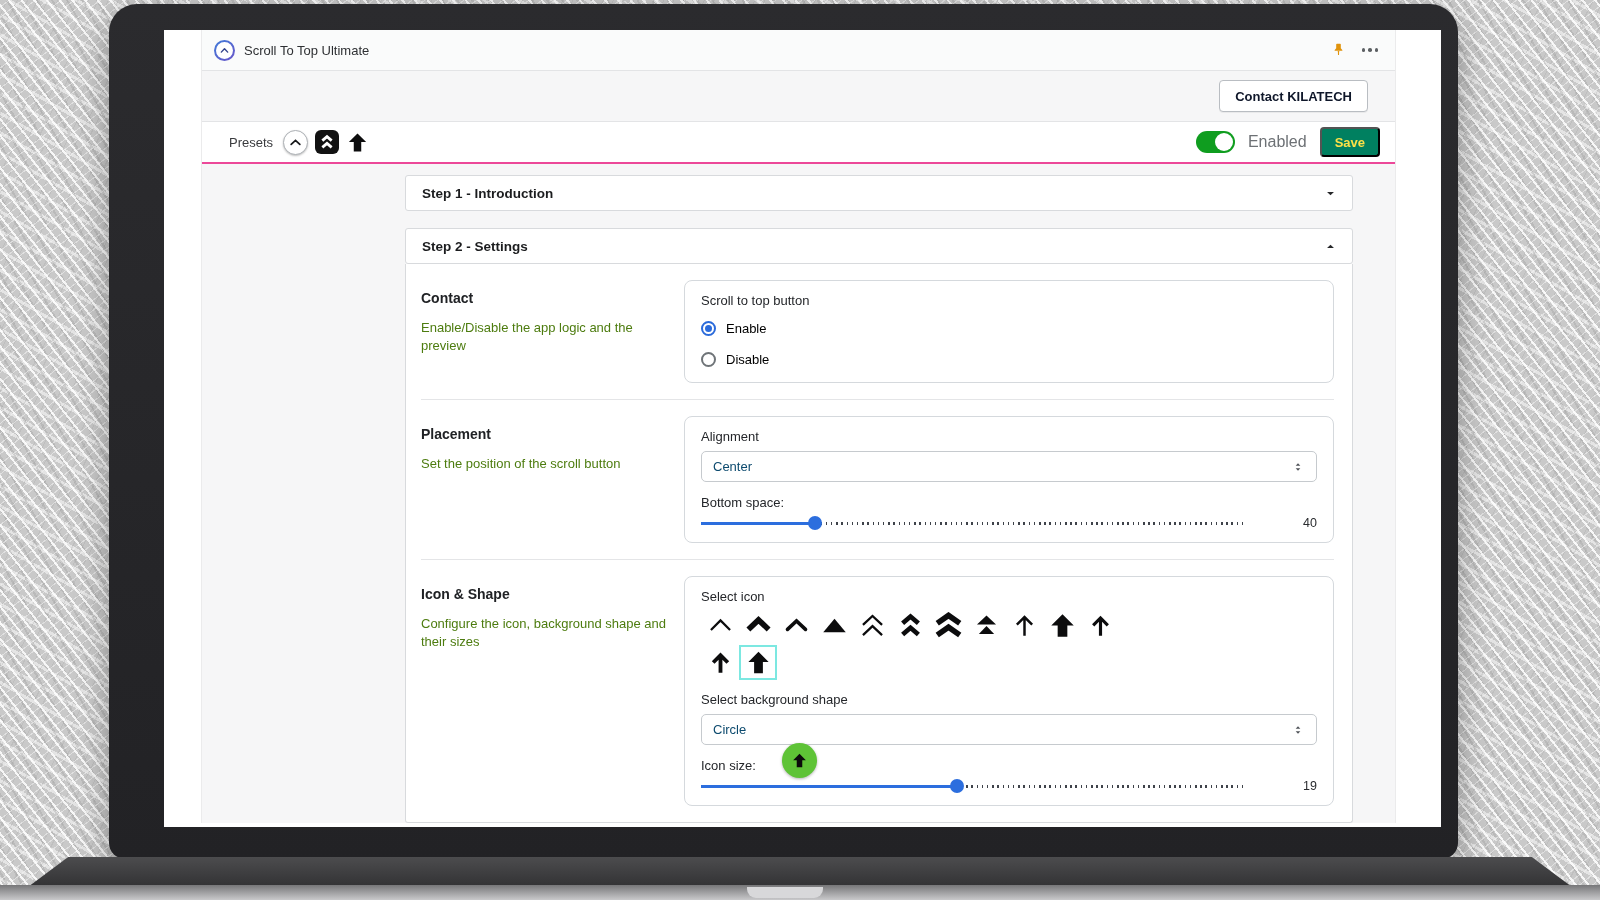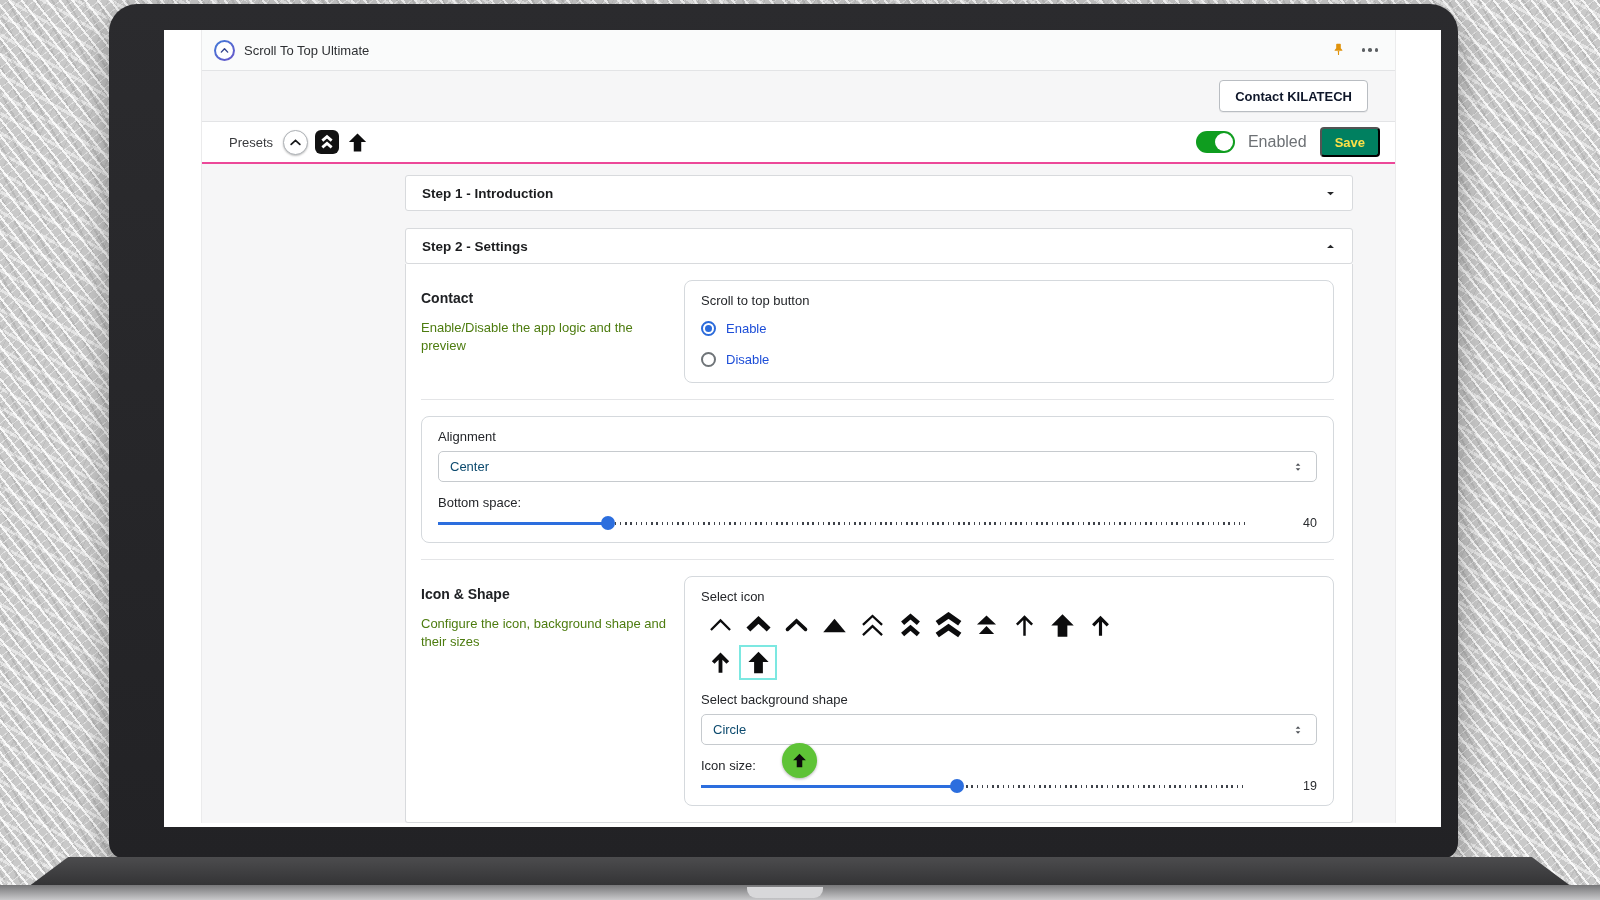--- a/index.html
+++ b/index.html
@@ -112,21 +112,21 @@
   .desc-icon{ max-width:248px; }
   .sec-panel{
     flex:1; border:1px solid #d5d9dd; border-radius:8px; padding:12px 16px;
     background:#fff; position:relative;
   }
   .field-label{ font-size:13px; color:#24262a; }
   .radio-row{ display:flex; align-items:center; gap:10px; margin-top:9px; height:22px; }
   .radio{ width:15px; height:15px; border-radius:50%; border:2px solid #6f7478; position:relative; flex-shrink:0; }
   .radio.sel{ border-color:#2b6bdb; }
   .radio.sel::after{ content:""; position:absolute; inset:2px; border-radius:50%; background:#2b6bdb; }
-  .radio-label{ font-size:13px; color:#1d4ed8; }
+  .radio-label{ font-size:13px; color:#000000; }
   .select{
     margin-top:7px; height:31px; border:1px solid #c6cace; border-radius:5px; background:#fff;
     display:flex; align-items:center; justify-content:space-between; padding:0 11px;
     font-size:13px; color:#0c4a6e;
   }
   .select .stepper{ display:flex; color:#4d5156; }
   .mt10{ margin-top:10px; } .mt13{ margin-top:13px; }
   .slider-line{ display:flex; align-items:center; margin-top:6px;gap:40px; }
   .slider{ position:relative; flex:1; height:14px; margin-right:9px; }
   .s-track{ position:absolute; left:0; right:0; top:5.5px; height:3px;
@@ -250,20 +250,24 @@
                     <span class="radio "></span>
                     <span class="radio-label">Disable</span>
                   </label>
                 </div>
             </div>
           </div>
 
           <div class="sec-divider"></div>
 
           <div class="sec-row">
+            <div class="sec-left">
+              <div class="sec-title">Placement</div>
+              <div class="sec-desc">Set the position of the scroll button</div>
+            </div>
             <div class="sec-panel">
               <div class="field-label">Alignment</div>
               <div class="select">
                 <span>Center</span>
                 <span class="stepper">
                   <svg width="14" height="14" viewBox="0 0 24 24" fill="currentColor">
                       <path d="M8 10 L12 5.5 L16 10 Z"></path>
                       <path d="M8 14 L12 18.5 L16 14 Z"></path>
                     </svg>
                 </span>

